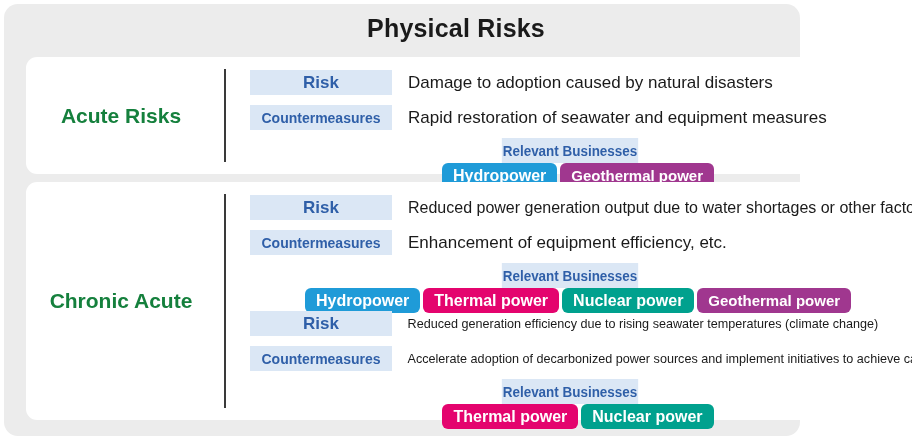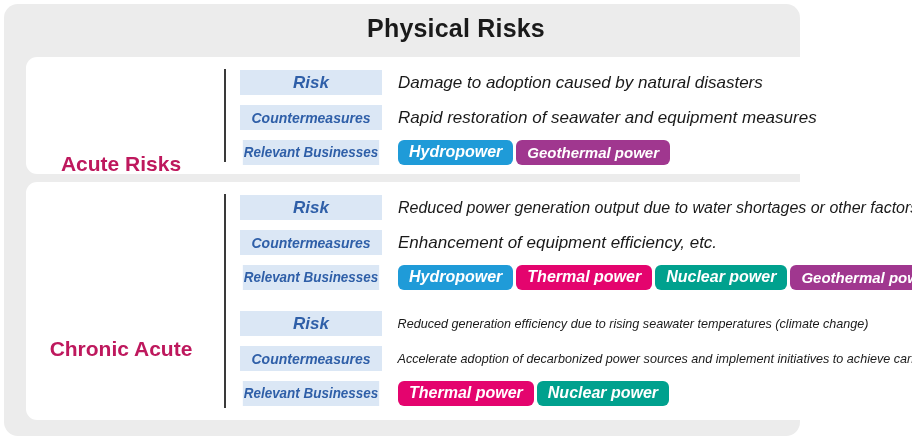--- a/index.html
+++ b/index.html
@@ -67,22 +67,21 @@
     position: absolute;
     left: 0;
     top: 0;
     width: 190px;
     height: 100%;
     display: flex;
     align-items: center;
     justify-content: center;
     font-size: 21px;
     font-weight: bold;
-    color: #be185d;
-    margin-top: 48px;
+    color: #15803d;
   }
 
   
   .divider {
     position: absolute;
     left: 198px;
     width: 2px;
     background: #3a3a3a;
   }
   .panel-acute .divider {
@@ -90,37 +89,37 @@
     height: 93px;
   }
   .panel-chronic .divider {
     top: 12px;
     height: 214px;
   }
 
   
   .rows {
     position: absolute;
-    left: 214px;
+    left: 224px;
     top: 0;
     right: 0;
     height: 100%;
-    font-style: italic;
   }
   .group {
     padding: 0;
   }
   .row {
     display: flex;
     align-items: center;
     height: 29px;
     margin-bottom: 6px;
   }
   .row.badges-row {
     height: 28px;
+    flex-direction: column;
   }
 
   .row-label {
     flex: 0 0 auto;
     width: 142px;
     height: 25px;
     background: #dbe7f5;
     color: #2f5fa8;
     display: flex;
     align-items: center;

